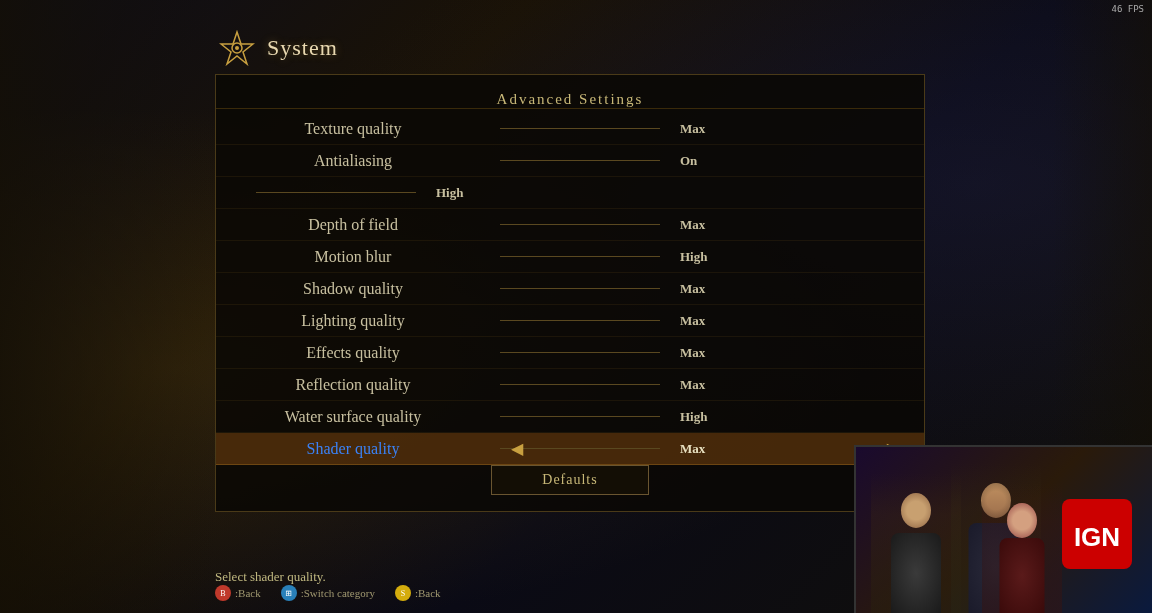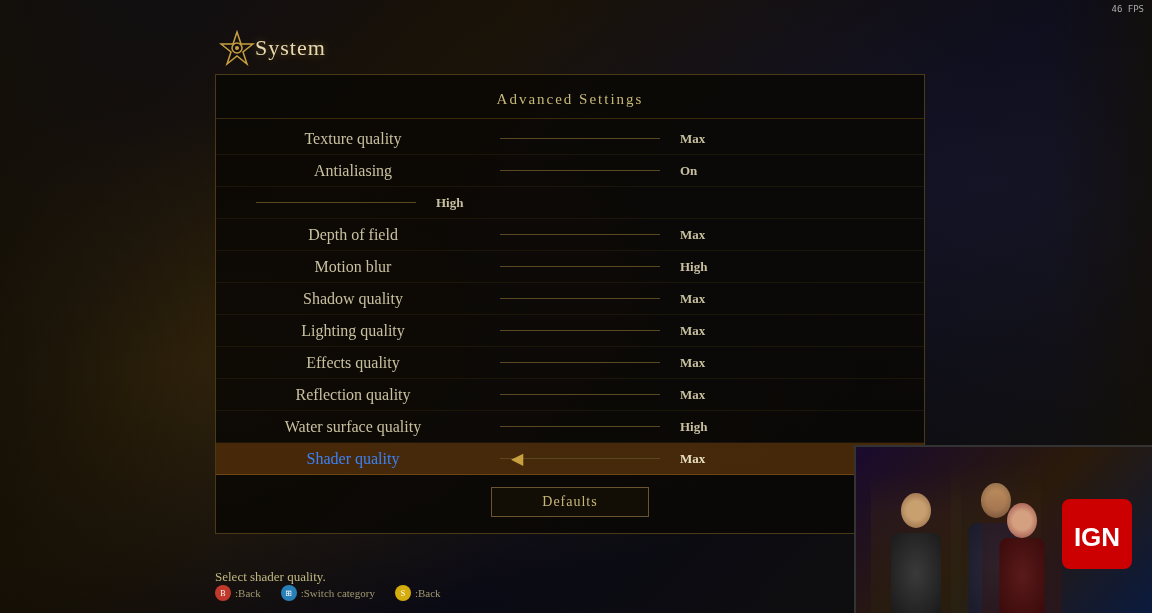--- a/index.html
+++ b/index.html
@@ -56,20 +56,21 @@
       position: absolute;
       top: 30px;
       left: 215px;
       width: 710px;
       z-index: 5;
     }
 
     .window-title-bar {
       display: flex;
       align-items: center;
+      gap: 12px;
       margin-bottom: 8px;
       padding-left: 4px;
     }
 
     .title-icon {
       width: 36px;
       height: 36px;
       display: flex;
       align-items: center;
       justify-content: center;
@@ -92,21 +93,21 @@
       background: rgba(10, 8, 4, 0.88);
       border: 1px solid #4a3a18;
       padding: 10px 0;
     }
 
     .panel-header {
       text-align: center;
       color: #c8b878;
       font-size: 15px;
       letter-spacing: 2px;
-      padding: 6px 0 10px;
+      padding: 6px 0 0;
       border-bottom: 1px solid #3a2a0a;
       margin-bottom: 4px;
     }
 
     .settings-row {
       display: flex;
       align-items: center;
       padding: 5px 30px;
       border-bottom: 1px solid rgba(80,60,20,0.25);
       min-height: 32px;
@@ -147,21 +148,21 @@
       color: #c8a040;
       font-size: 16px;
       position: absolute;
     }
     .arrow-left { left: 295px; }
     .arrow-right { right: 25px; }
 
     .defaults-btn-container {
       display: flex;
       justify-content: center;
-      padding: 12px 0 6px;
+      padding: 0 0 6px;
     }
 
     .defaults-btn {
       background: rgba(20,15,5,0.9);
       border: 1px solid #6a5530;
       color: #c8b878;
       font-family: 'Georgia', serif;
       font-size: 14px;
       padding: 6px 50px;
       letter-spacing: 1px;

